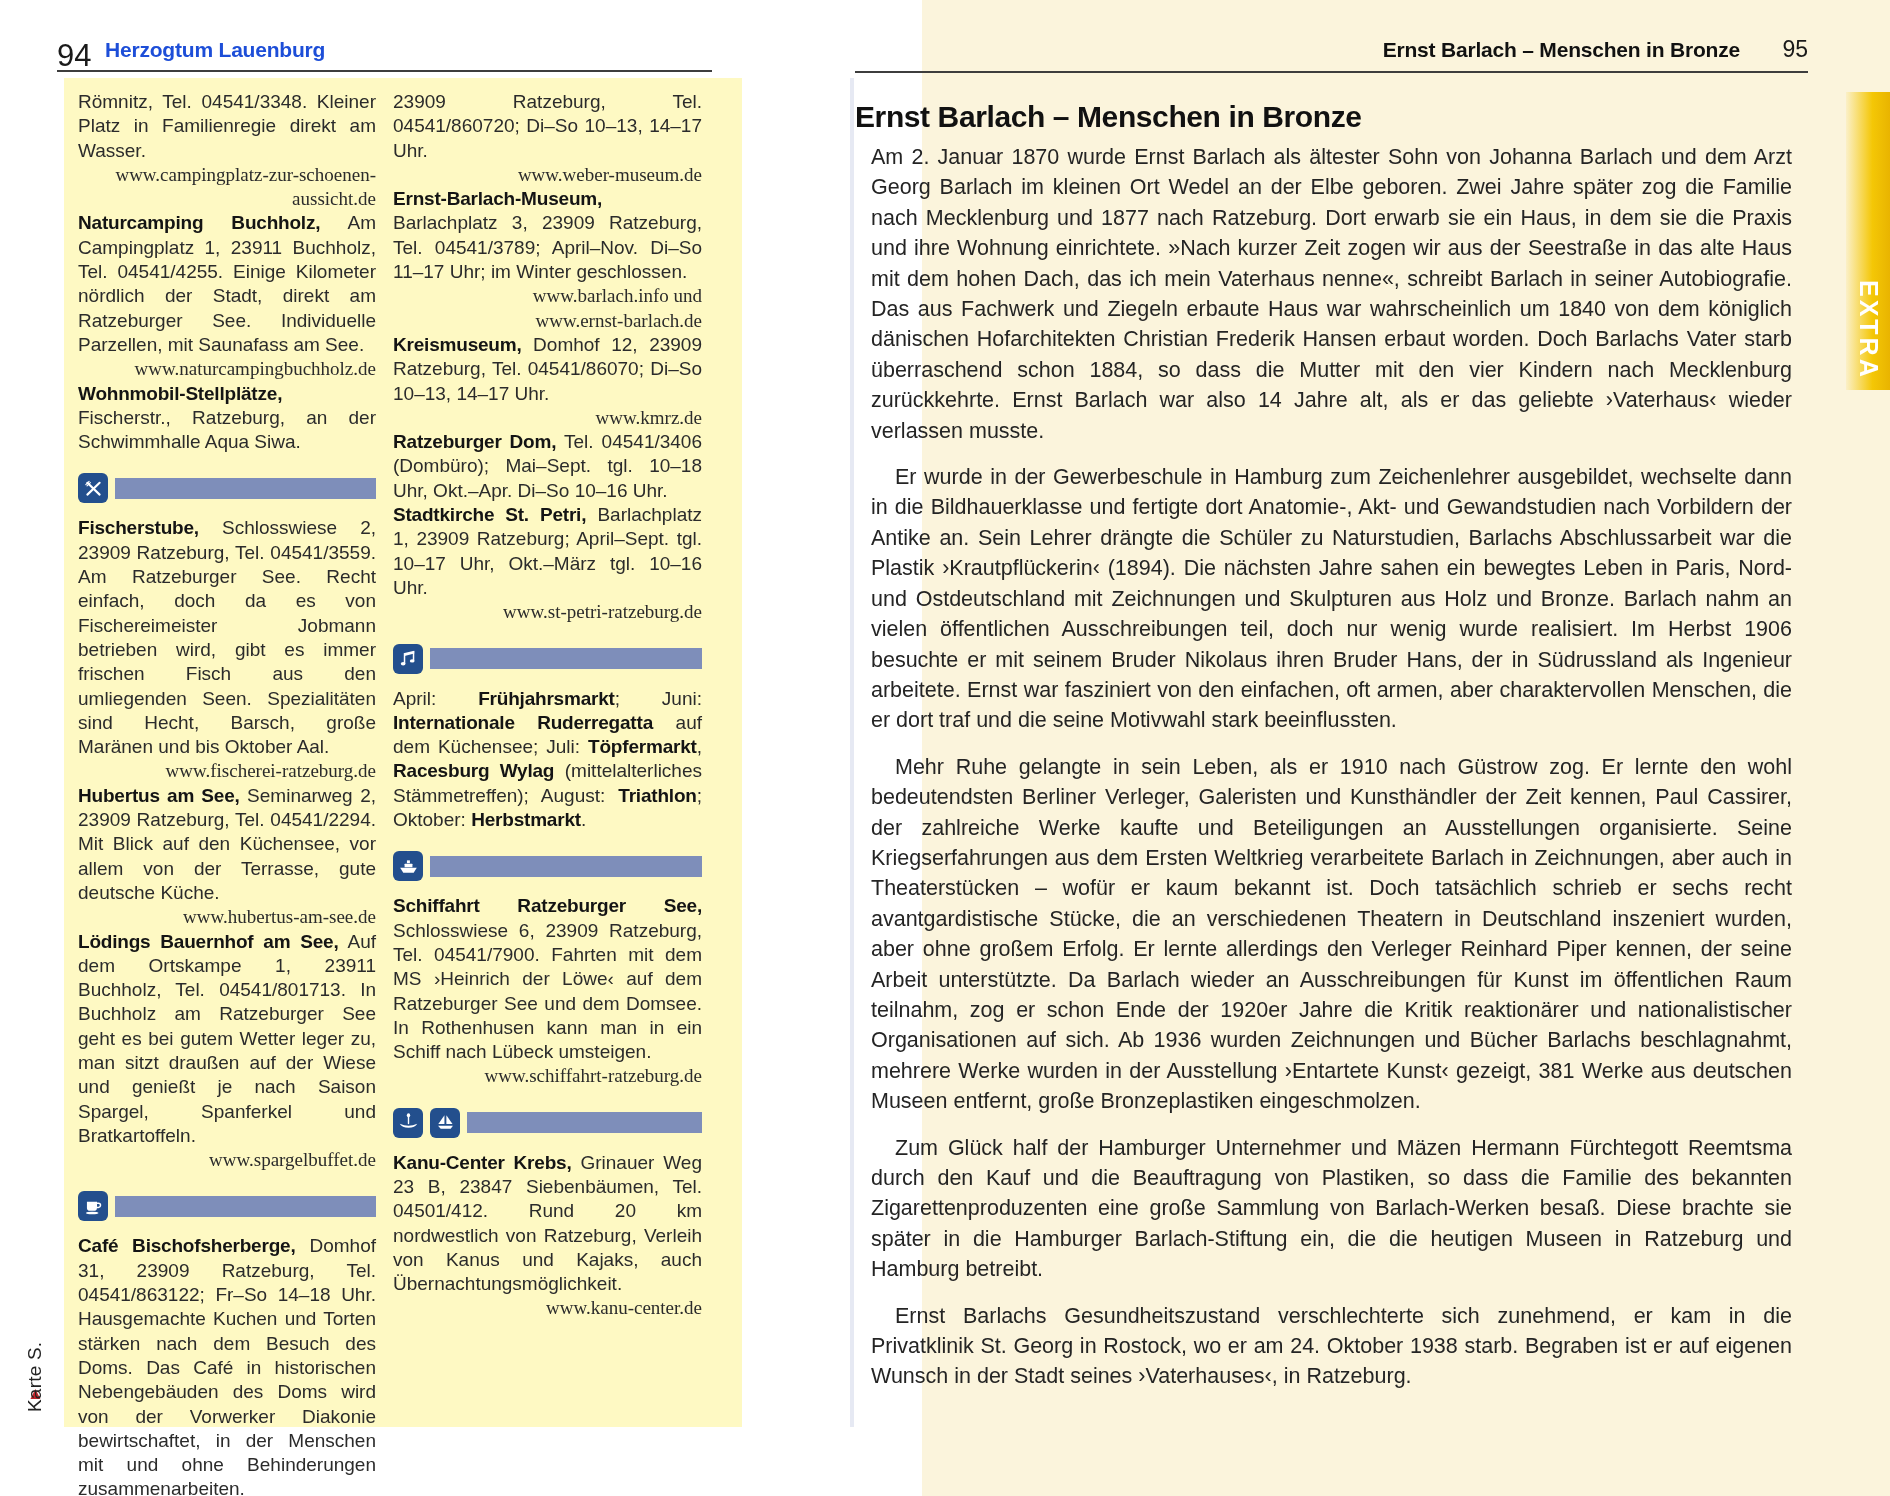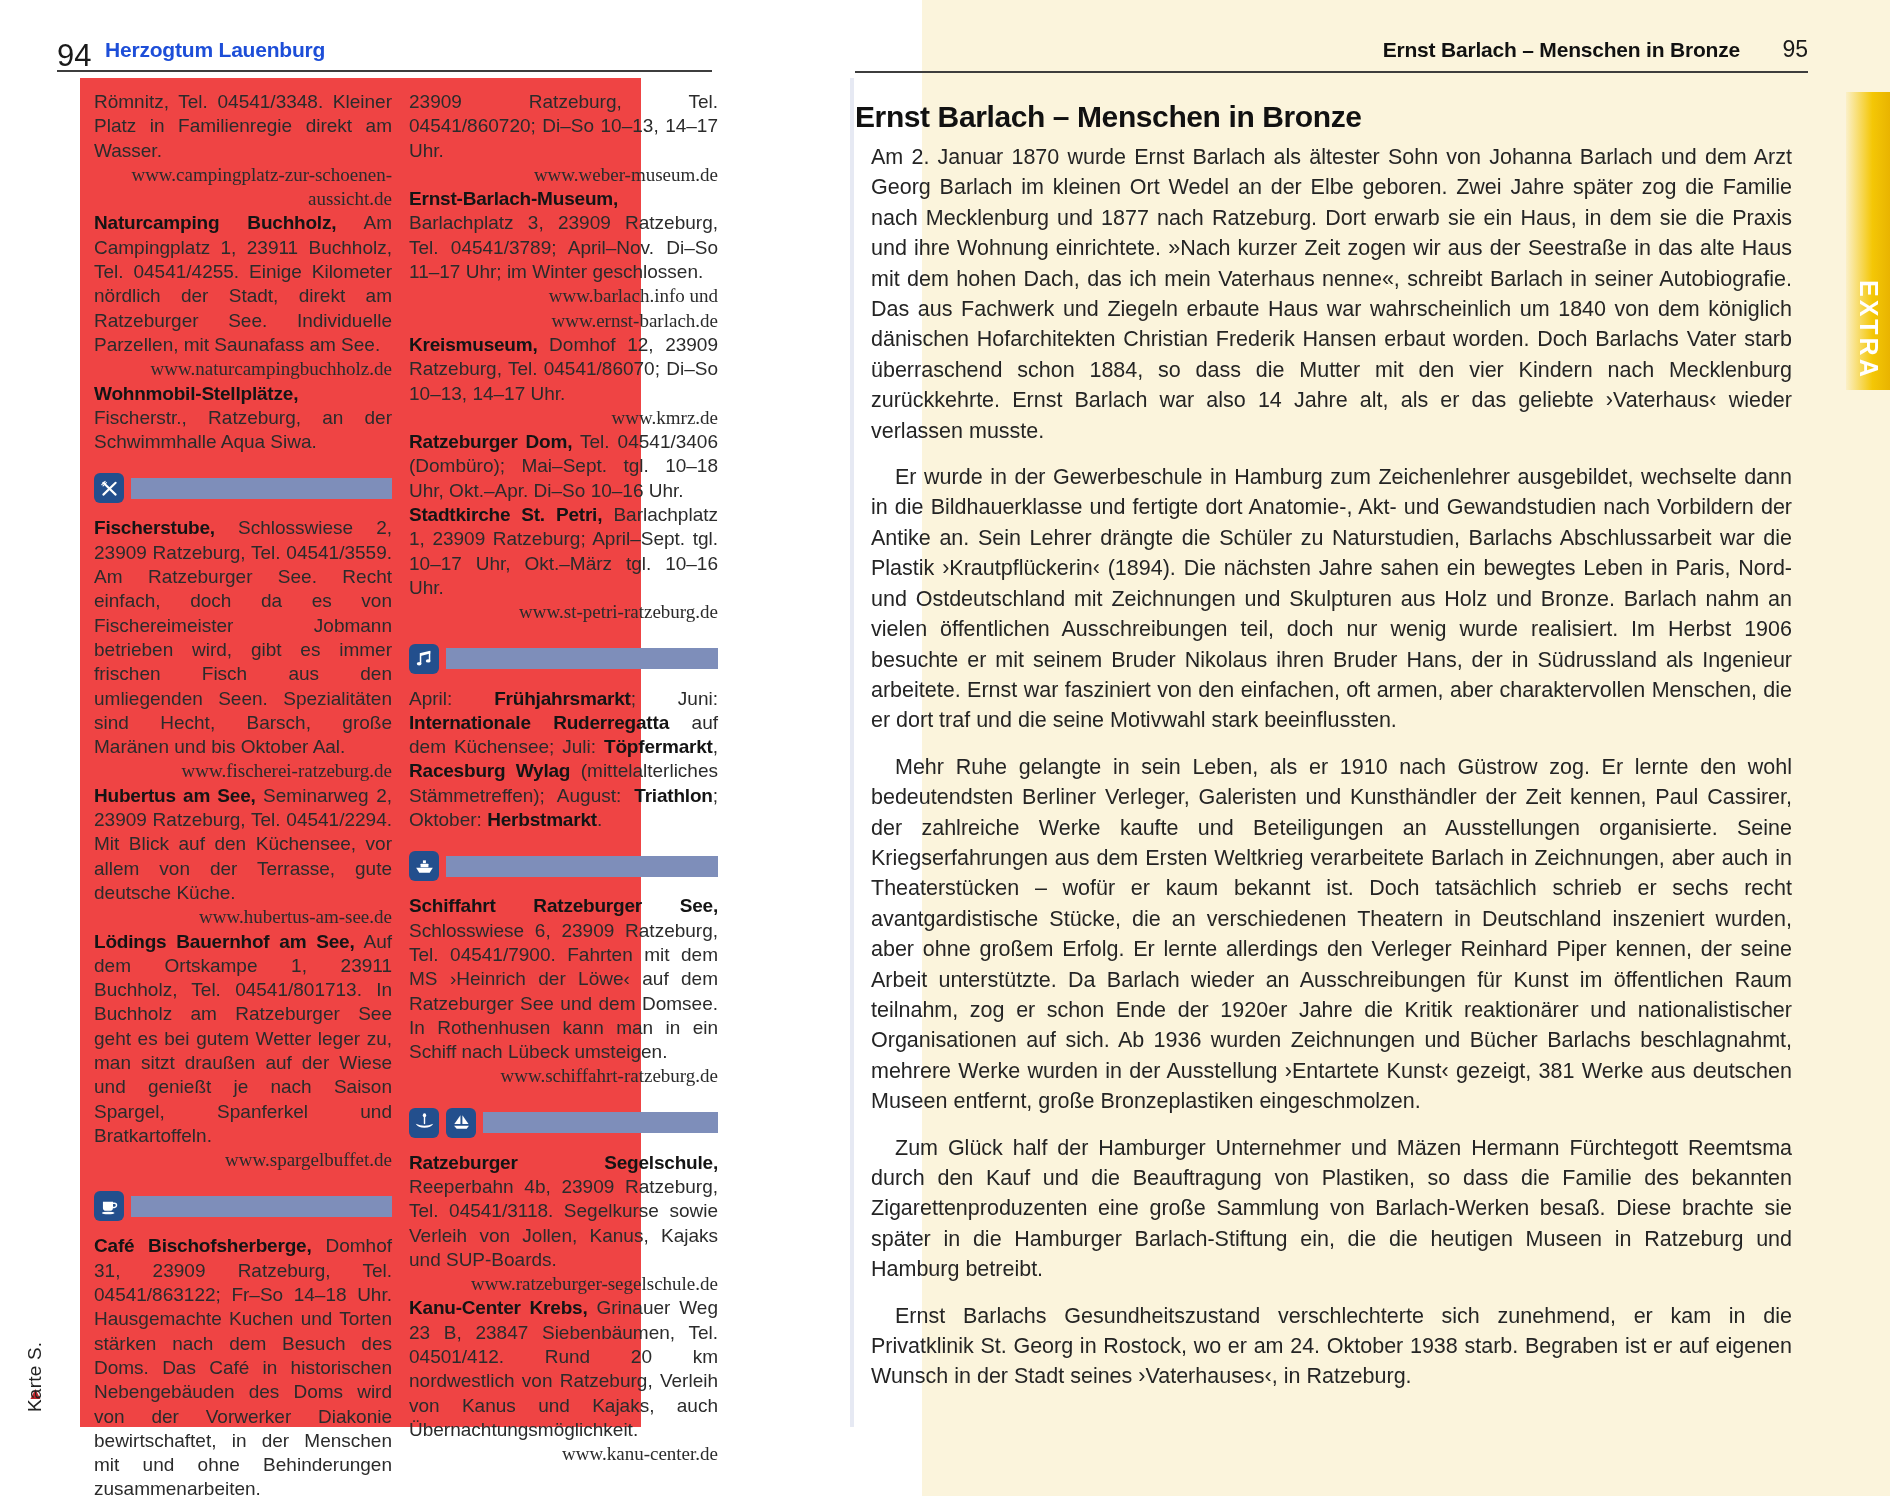--- a/index.html
+++ b/index.html
@@ -19,21 +19,21 @@
   .hdr-left{position:absolute;left:57px;top:36px;width:655px;height:30px;}
   .hdr-left .pagenum{position:absolute;left:0;top:2px;font-size:31px;color:#1a1a1a;}
   .hdr-left .hdr-label{position:absolute;left:48px;top:2px;font-size:21px;font-weight:bold;color:#1d4ed8;letter-spacing:-0.2px;}
   .rule-left{position:absolute;left:57px;top:70px;width:655px;height:2px;background:#3d3d3d;}
   .hdr-right{position:absolute;left:855px;top:36px;width:953px;height:30px;text-align:right;}
   .hdr-right .hdr-label{font-size:21px;font-weight:bold;color:#111;letter-spacing:-0.2px;}
   .hdr-right .pagenum{font-size:23px;color:#1a1a1a;margin-left:38px;}
   .rule-right{position:absolute;left:855px;top:71px;width:953px;height:2px;background:#3d3d3d;}
 
   
-  .panel{position:absolute;left:80px;top:78px;width:561px;height:1349px;background:#ef4444;}
+  .panel{position:absolute;left:64px;top:78px;width:678px;height:1349px;background:#fef9c3;}
   .col{position:absolute;top:12px;font-size:19px;line-height:24.3px;color:#2b2b2b;text-align:justify;}
   .col-1{left:14px;width:298px;}
   .col-2{left:329px;width:309px;}
   .entry{margin:0;}
   .entry .b{font-weight:bold;color:#141414;letter-spacing:-0.2px;margin-top:48px;}
   .url{display:block;text-align:right;font-family:Liberation Serif, serif;}
   .section-bar{display:flex;align-items:center;gap:7px;height:30px;margin:19px 0 13px 0;}
   .bar-icon{flex:0 0 30px;width:30px;height:30px;background:#234f8d;border-radius:6px;display:flex;align-items:center;justify-content:center;}
   .bar-icon svg{width:21px;height:21px;display:block;}
   .bar-line{flex:1;height:21px;background:#7e8eba;}
@@ -156,21 +156,20 @@
         </span>
         <span class="bar-icon">
           <svg viewBox="0 0 24 24" fill="#fff">
             <path d="M10.8 3.6v10H3.8z"></path>
             <path d="M13 3.6v10h7z"></path>
             <path d="M3.5 15.6h17l-2.6 3.4H6.5z"></path>
           </svg>
         </span>
         <div class="bar-line"></div>
       </div>
-      <div class="entry"><span class="b">Ratzeburger Segelschule,</span><span> Reeperbahn 4b, 23909 Ratzeburg, Tel. 04541/3118. Segelkurse sowie Verleih von Jollen, Kanus, Kajaks und SUP-Boards.</span><span class="url">www.ratzeburger-segelschule.de</span></div>
       <div class="entry"><span class="b">Kanu-Center Krebs,</span><span> Grinauer Weg 23 B, 23847 Siebenbäumen, Tel. 04501/412. Rund 20 km nordwestlich von Ratzeburg, Verleih von Kanus und Kajaks, auch Übernachtungsmöglichkeit.</span><span class="url">www.kanu-center.de</span></div>
     </div>
 </div>
 
 <span class="map-note-marker">▲</span>
 <div class="map-note-label">Karte S.</div>
 
 <h1 class="article-title">Ernst Barlach – Menschen in Bronze</h1>
 <div class="article-body" id="articleBody">
     <p class="para">Am 2. Januar 1870 wurde Ernst Barlach als ältester Sohn von Johanna Barlach und dem Arzt Georg Barlach im kleinen Ort Wedel an der Elbe geboren. Zwei Jahre später zog die Familie nach Mecklenburg und 1877 nach Ratzeburg. Dort erwarb sie ein Haus, in dem sie die Praxis und ihre Wohnung einrichtete. »Nach kurzer Zeit zogen wir aus der Seestraße in das alte Haus mit dem hohen Dach, das ich mein Vaterhaus nenne«, schreibt Barlach in seiner Autobiografie. Das aus Fachwerk und Ziegeln erbaute Haus war wahrscheinlich um 1840 von dem königlich dänischen Hofarchitekten Christian Frederik Hansen erbaut worden. Doch Barlachs Vater starb überraschend schon 1884, so dass die Mutter mit den vier Kindern nach Mecklenburg zurückkehrte. Ernst Barlach war also 14 Jahre alt, als er das geliebte ›Vaterhaus‹ wieder verlassen musste.</p>

